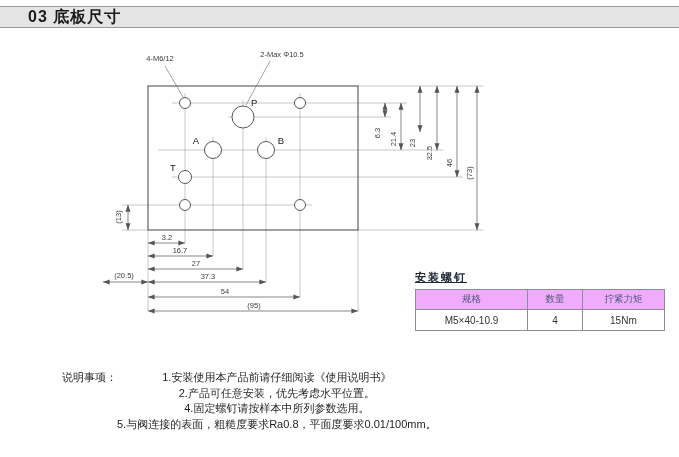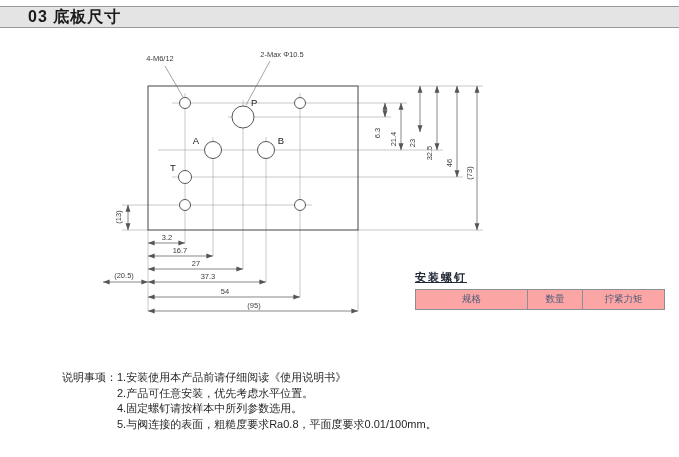--- a/index.html
+++ b/index.html
@@ -25,28 +25,28 @@
   .dim{font-size:7.5px;fill:#3c3c3c;}
   .callout{font-size:7.5px;fill:#3c3c3c;}
   .port{font-size:9.5px;fill:#1a1a1a;}
   .screw-table{position:absolute;left:415px;top:270px;width:250px;font-size:10px;color:#333;}
   .table-title{font-weight:bold;font-size:11px;color:#222a38;margin-bottom:4px;letter-spacing:2px;text-decoration:underline;}
   .screw-table table{border-collapse:collapse;width:100%;table-layout:fixed;}
   .screw-table th,.screw-table td{
     border:1px solid #8a8f96;text-align:center;font-weight:normal;
     padding:3px 2px;overflow:hidden;white-space:nowrap;
   }
-  .screw-table th{background:#fca5a5;color:#4a5b7a;font-size:9.5px;height:12px;}
+  .screw-table th{background:#f0abfc;color:#4a5b7a;font-size:9.5px;height:12px;}
   .screw-table td{background:#ffffff;color:#333;font-size:10px;height:14px;}
   .notes{
     position:absolute;left:62px;top:370px;display:flex;
     font-size:11px;color:#1f1f1f;line-height:15.5px;
   }
   .notes-label{white-space:nowrap;flex:0 0 auto;}
-  .notes-items div{white-space:nowrap;}
+  .notes-items div{white-space:nowrap;text-align:center;}
 </style>
 </head>
 <body>
 
 <div class="header-bar">
   <span class="header-title">03 底板尺寸</span>
 </div>
 
 <svg class="drawing" width="430" height="290" viewBox="0 0 430 290" xmlns="http://www.w3.org/2000/svg">
   <defs>
@@ -136,20 +136,25 @@
         <col style="width:45%">
         <col style="width:22%">
         <col style="width:33%">
       </colgroup>
     <tbody>
         <tr>
       <th>规格</th>
       <th>数量</th>
       <th>拧紧力矩</th>
     </tr>
+    <tr>
+      <td>M5×40-10.9</td>
+      <td>4</td>
+      <td>15Nm</td>
+    </tr>
   </tbody>
     </table>
 </div>
 
 <div class="notes">
   <div class="notes-label">说明事项：</div>
   <div class="notes-items">
     <div>1.安装使用本产品前请仔细阅读《使用说明书》</div>
     <div>2.产品可任意安装，优先考虑水平位置。</div>
     <div>4.固定螺钉请按样本中所列参数选用。</div>

